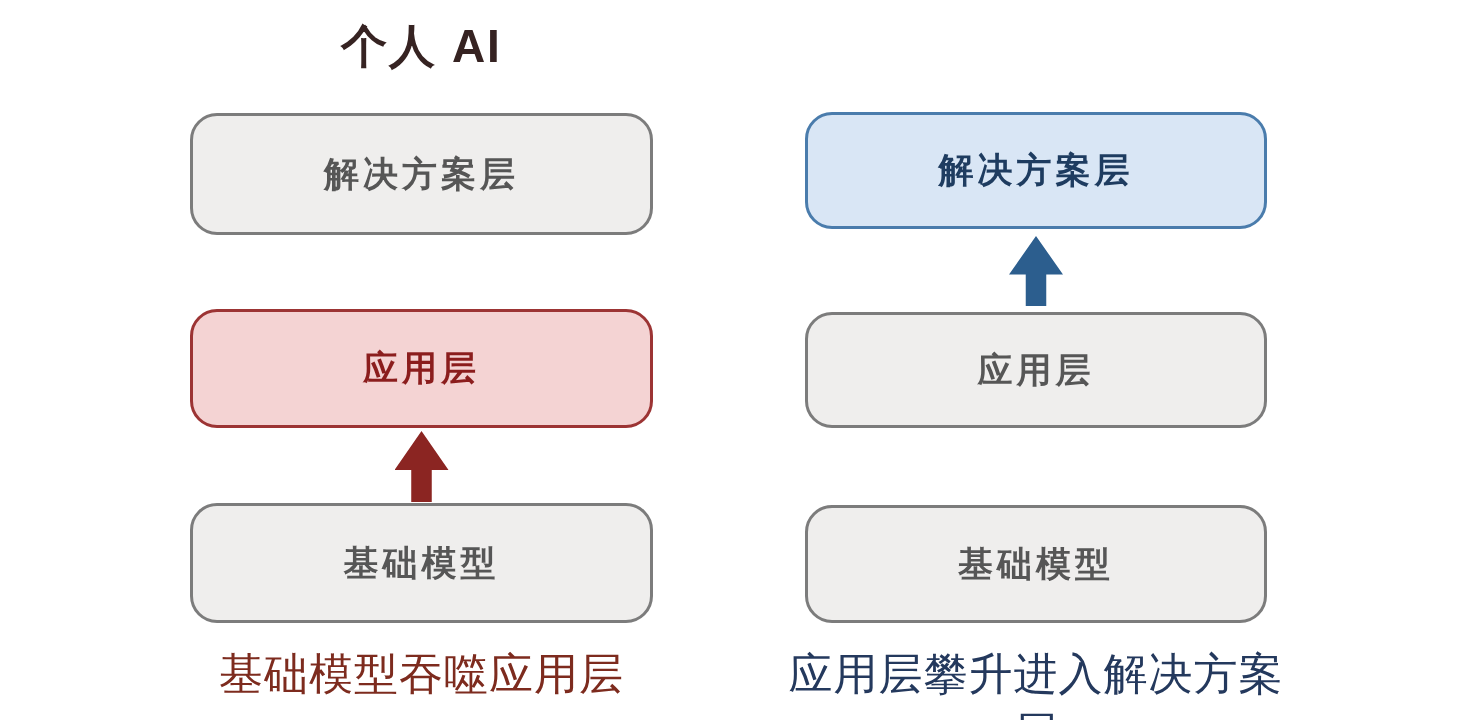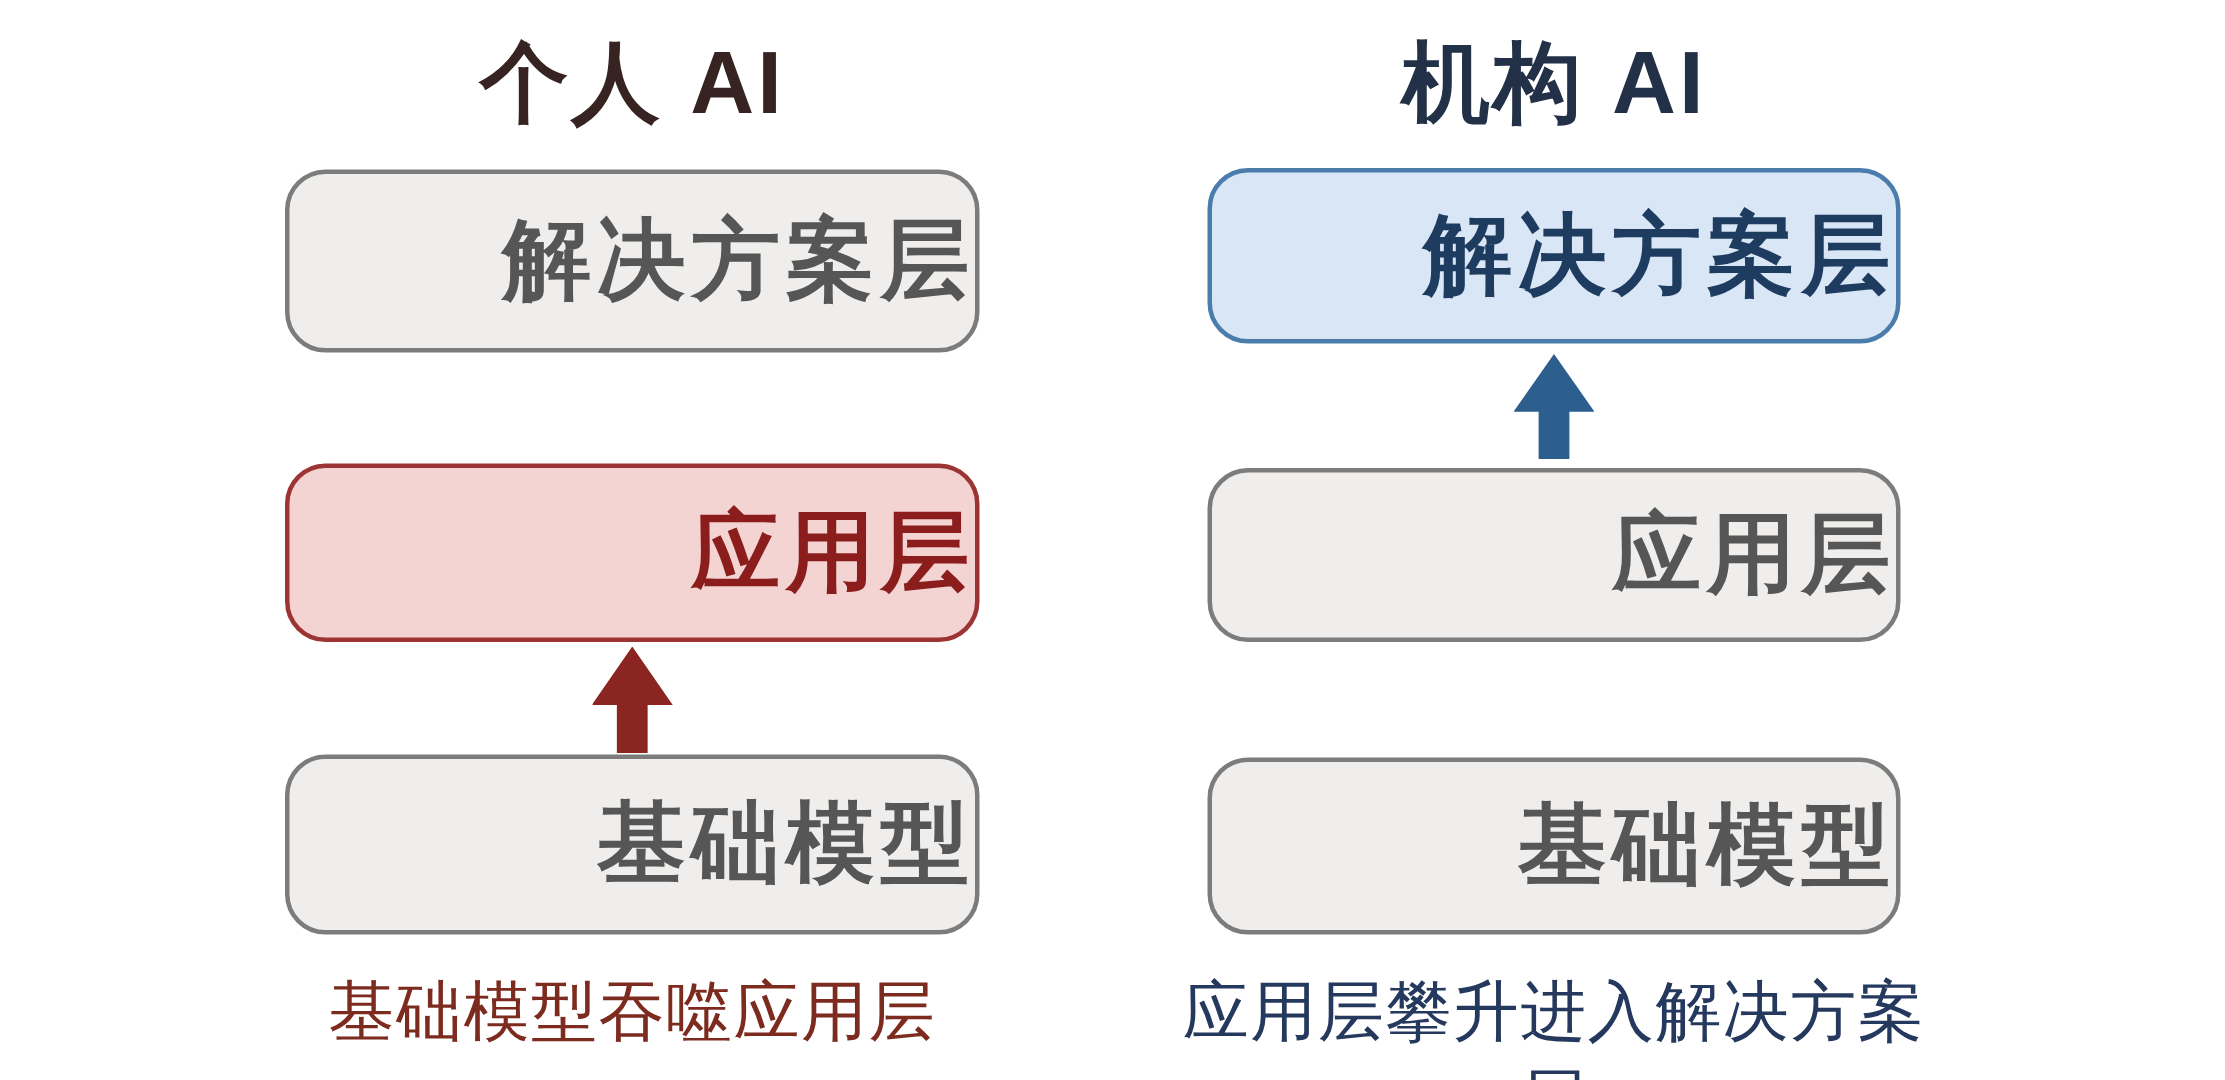--- a/index.html
+++ b/index.html
@@ -21,37 +21,37 @@
   .column.left  { left: 190px; width: 463px; }
   .column.right { left: 805px; width: 462px; }
 
   .title {
     position: absolute;
     top: 16px;
     left: 0;
     width: 100%;
     margin: 0;
     text-align: center;
-    font-size: 59px;
+    font-size: 46px;
     font-weight: bold;
     letter-spacing: 2px;
   }
   .title.red-title  { color: var(--red_title, #362322); }
   .title.blue-title { color: var(--blue_title, #223147); }
 
   .box {
     position: absolute;
     left: 0;
     width: 100%;
     border-radius: 27px;
     display: flex;
     align-items: center;
-    justify-content: flex-end;
+    justify-content: center;
     box-sizing: border-box;
-    font-size: 59px;
+    font-size: 35px;
     letter-spacing: 4px;
   }
   .box.gray {
     background: var(--gray_box_bg, #efeeed);
     border: 3px solid var(--gray_box_border, #7c7c7c);
     color: var(--gray_box_text, #565656);
     font-weight: 600;
   }
   .box.redbox {
     background: var(--red_box_bg, #f4d3d3);
@@ -119,21 +119,20 @@
     <div class="arrow red-arrow"></div>
 
     <div class="box gray foundation">
       <span>基础模型</span>
     </div>
 
     <div class="caption red-caption">基础模型吞噬应用层</div>
   </section>
 
   <section class="column right">
-    <h2 class="title blue-title">机构 AI</h2>
 
     <div class="box bluebox solution">
       <span>解决方案层</span>
     </div>
 
     <div class="arrow blue-arrow"></div>
 
     <div class="box gray application">
       <span>应用层</span>
     </div>

